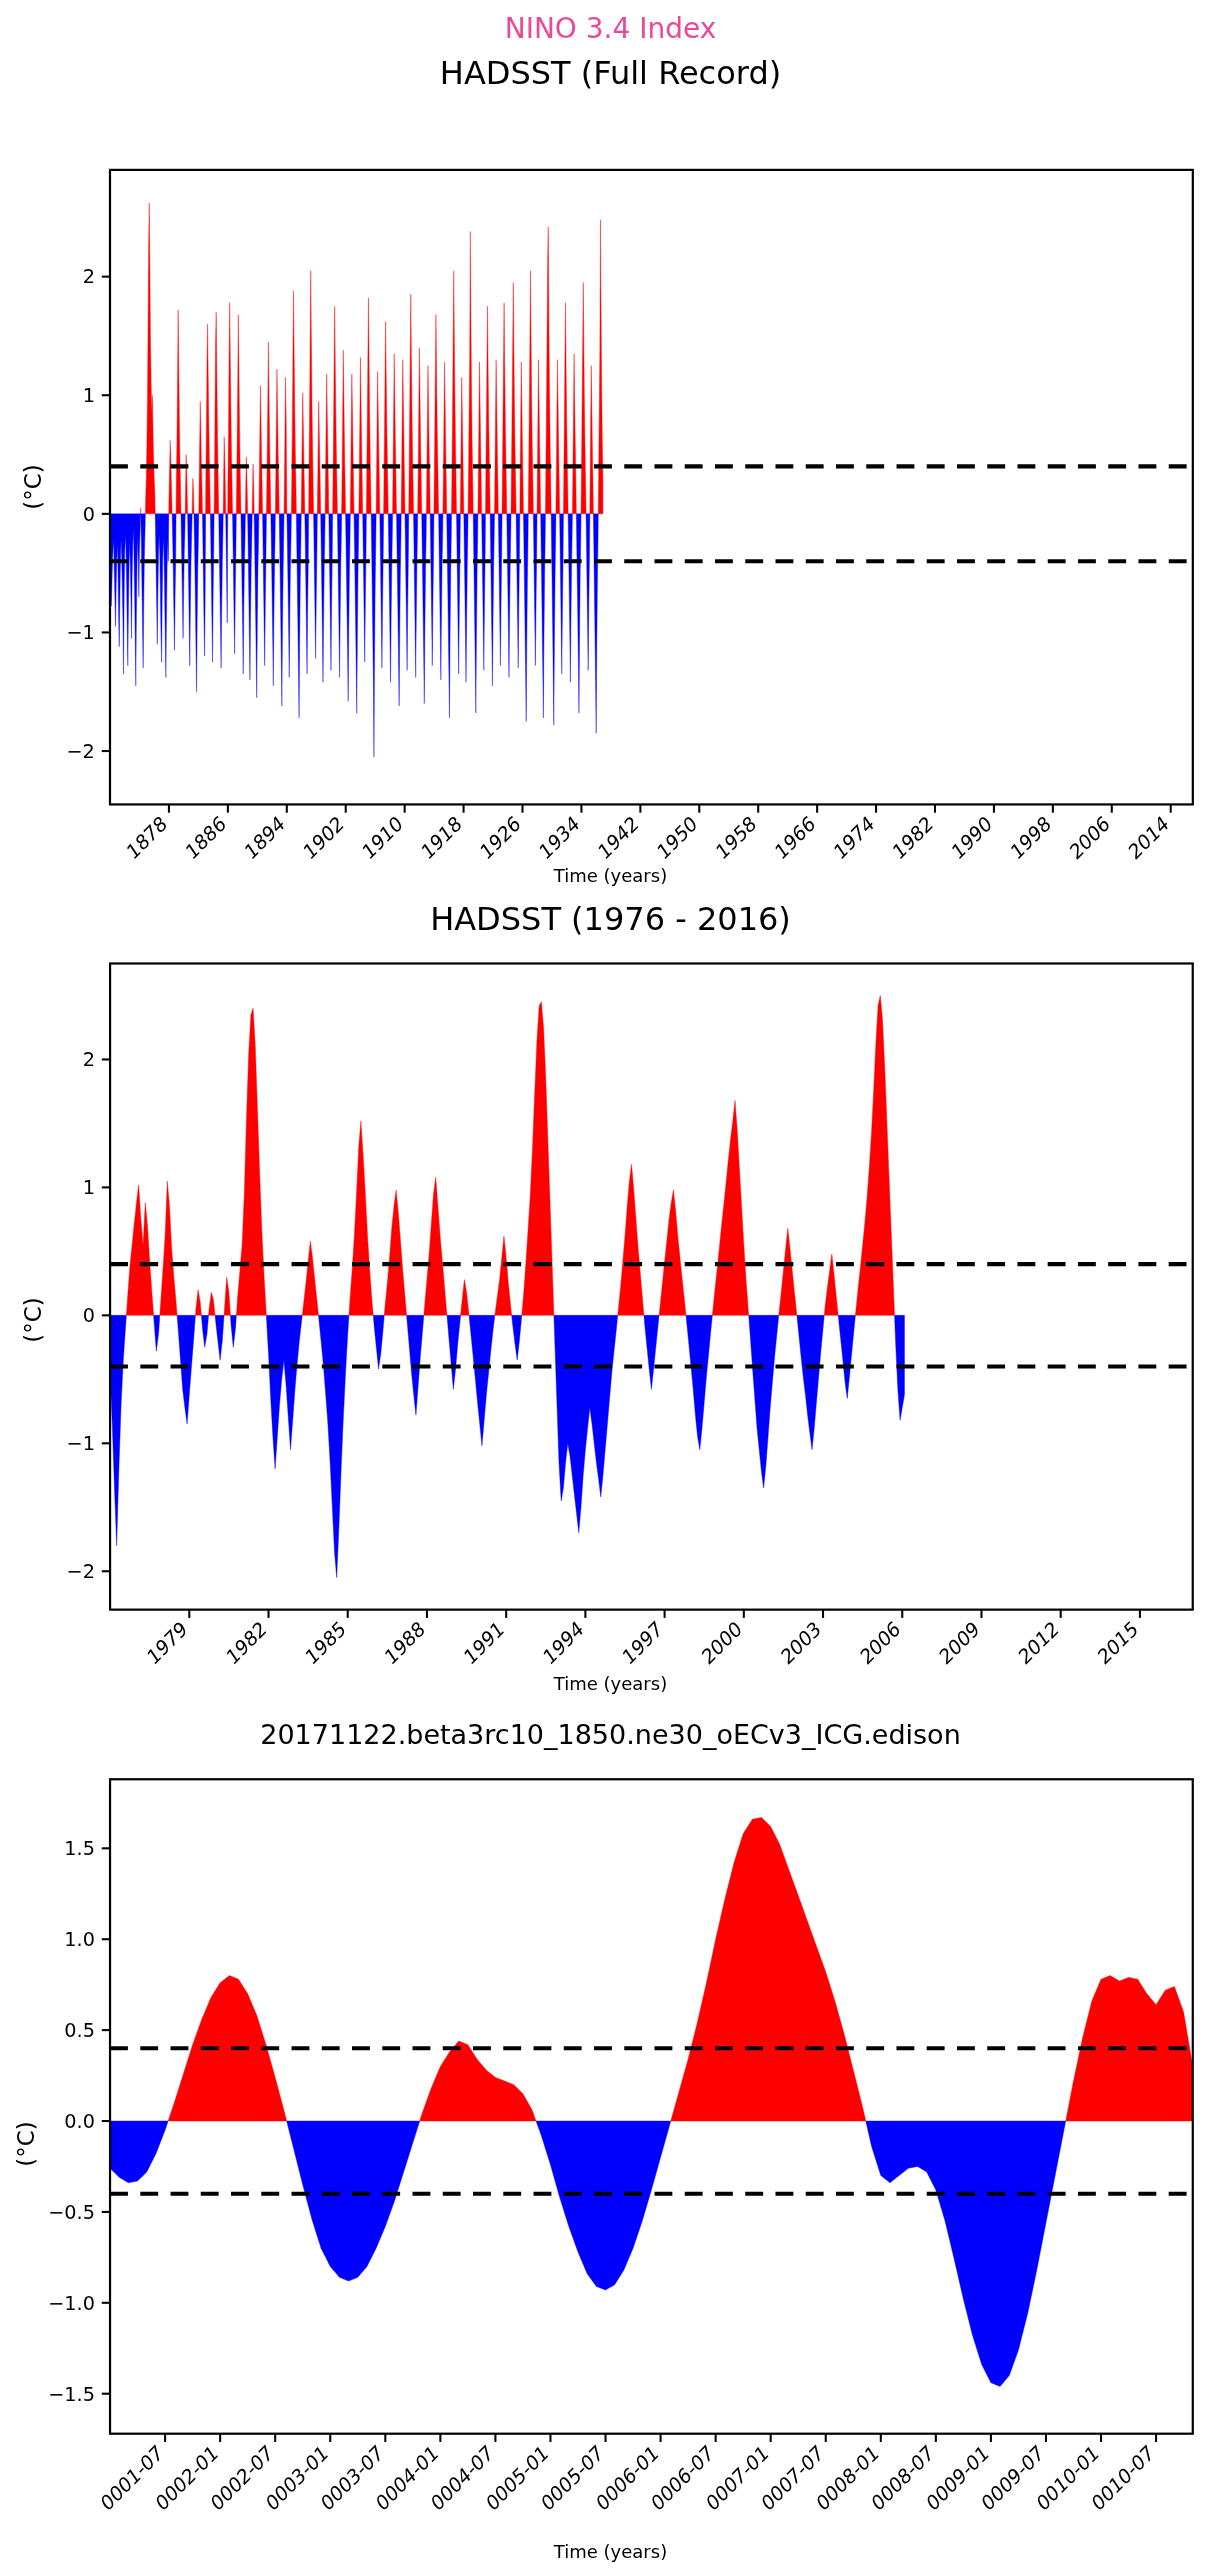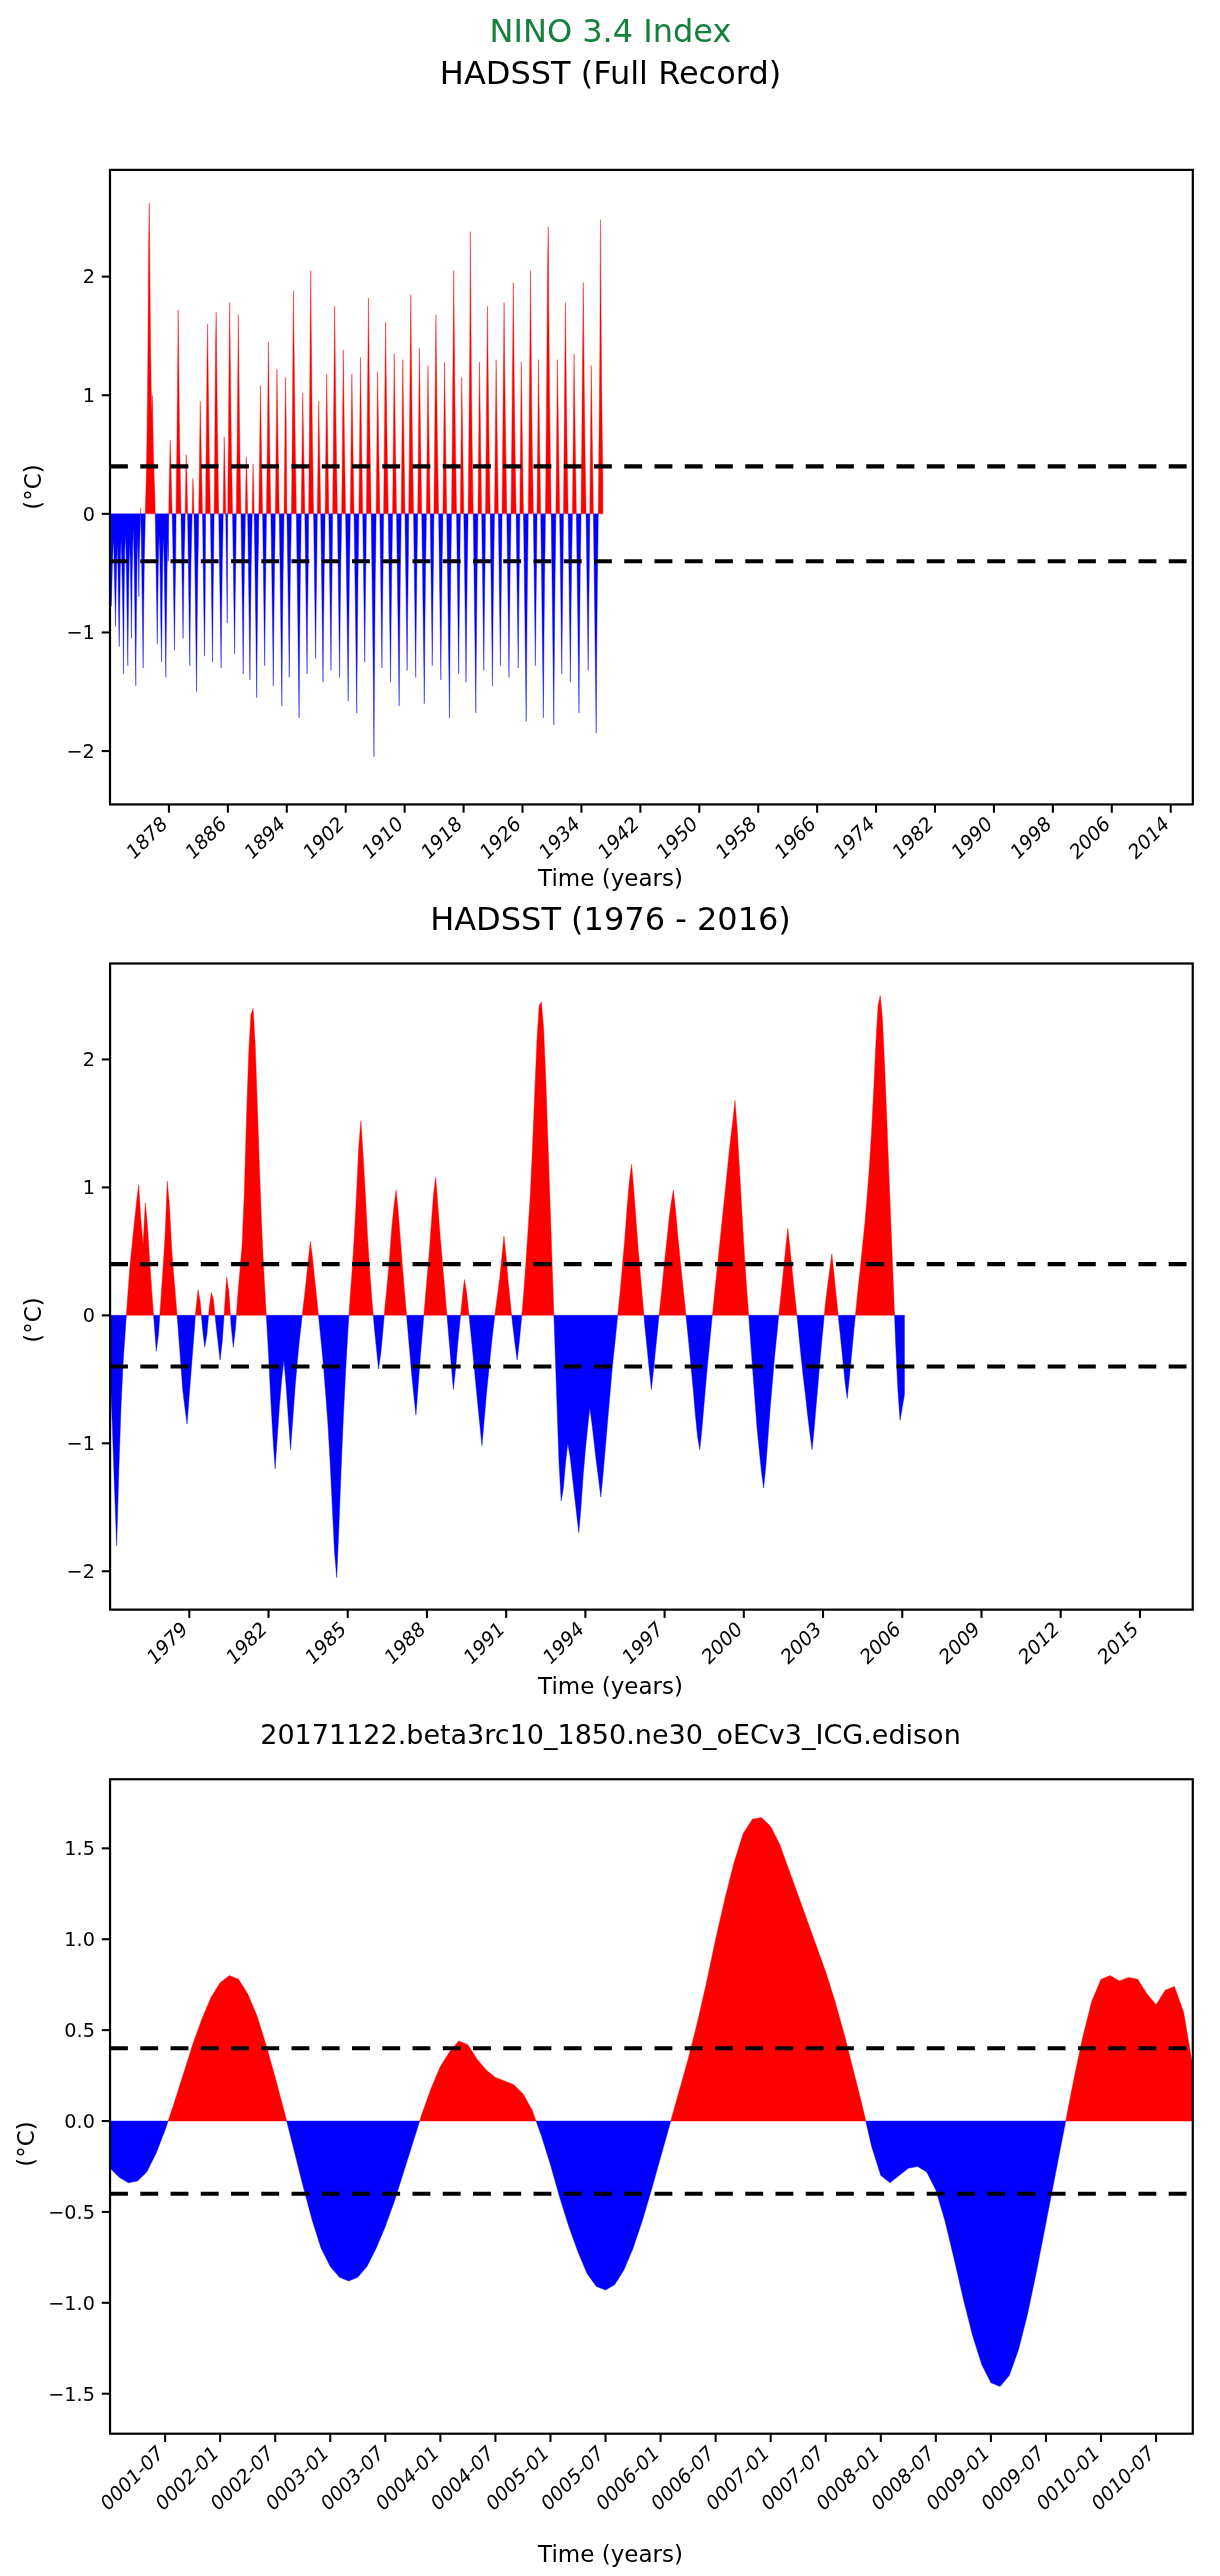--- a/index.html
+++ b/index.html
@@ -19,24 +19,24 @@
     position: relative;
     width: 1221px;
     height: 2576px;
   }
   .suptitle {
     position: absolute;
     top: 12.4px;
     left: 0;
     width: 1221px;
     text-align: center;
-    font-size: 32px;
+    font-size: 28px;
     font-weight: normal;
     letter-spacing: 0px;
-    color: #15803d;
+    color: #ec4899;
   }
   .panel {
     position: absolute;
     left: 0;
     width: 1221px;
   }
   .panel-title {
     position: absolute;
     left: 0;
     width: 1221px;
@@ -53,21 +53,21 @@
     font-size: 23px;
     color: #000;
     transform-origin: 50% 50%;
     white-space: nowrap;
   }
   .axis-xlabel {
     position: absolute;
     width: 1221px;
     left: 0;
     text-align: center;
-    font-size: 23px;
+    font-size: 18px;
     color: #000;
   }
   svg { display: block; }
   .plotsvg { position: absolute; }
   .tick-text {
     font-family: "DejaVu Sans", sans-serif;
     font-size: 28px;
     fill: #000;
   }
   .tick-text-x {

